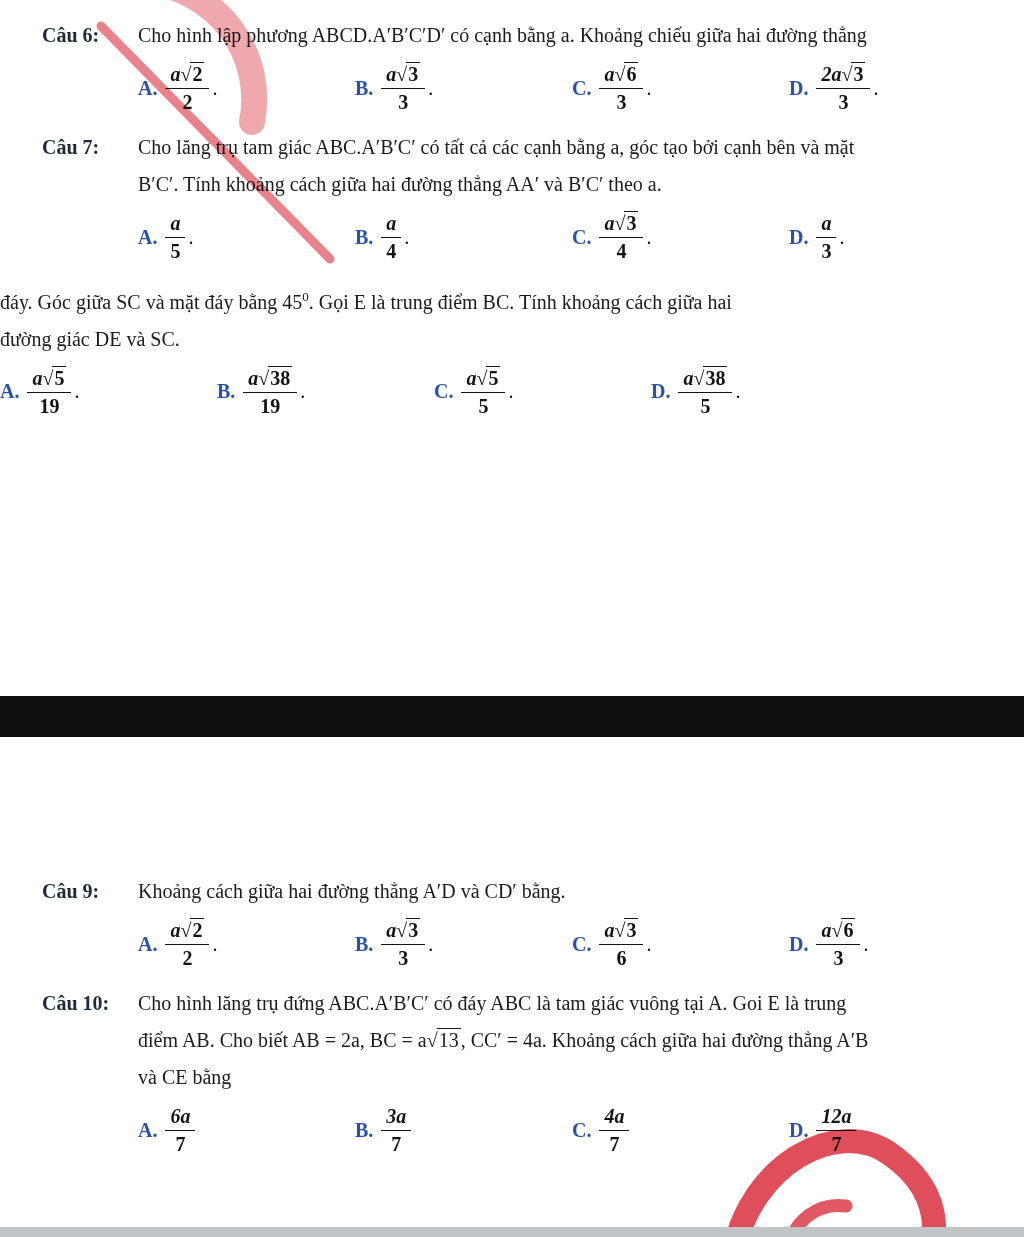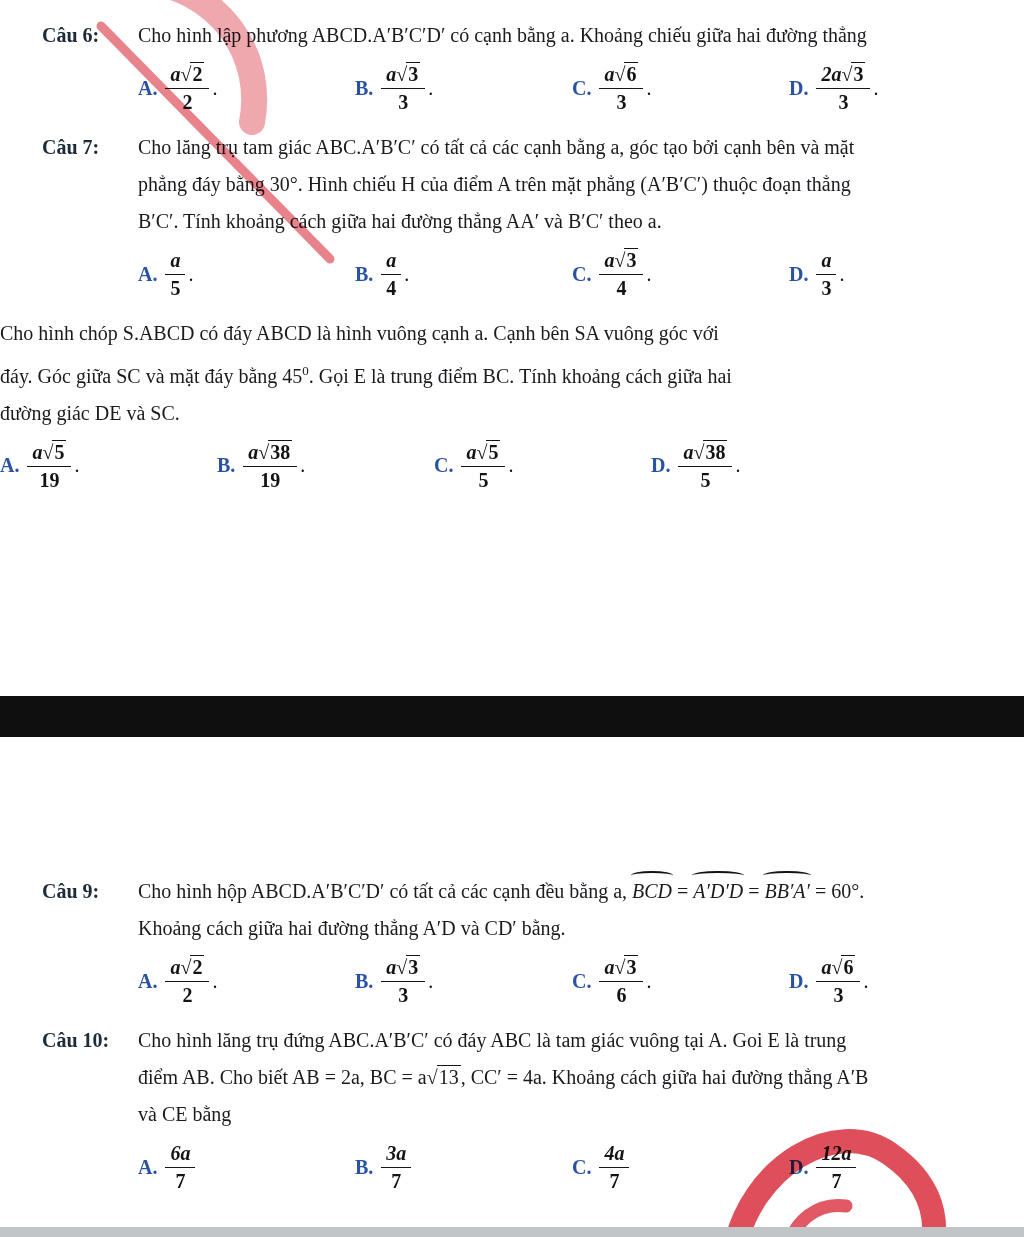--- a/index.html
+++ b/index.html
@@ -103,21 +103,20 @@
               </span>
               <span class="opt-suffix">.</span>
             </div>
           </div>
         </div>
       </div>
       <div class="question">
         <div class="q-label">Câu 7:</div>
         <div class="q-content">
           <div class="q-line"><span>Cho lăng trụ tam giác ABC.A′B′C′ có tất cả các cạnh bằng a, góc tạo bởi cạnh bên và mặt</span></div>
-          <div class="q-line"><span>phẳng đáy bằng 30°. Hình chiếu H của điểm A trên mặt phẳng (A′B′C′) thuộc đoạn thẳng</span></div>
           <div class="q-line"><span>B′C′. Tính khoảng cách giữa hai đường thẳng AA′ và B′C′ theo a.</span></div>
           <div class="options">
             <div class="option">
               <span class="opt-key">A.</span>
               <span class="frac">
                 <span class="num"><span class="math-var">a</span></span>
                 <span class="den">5</span>
               </span>
               <span class="opt-suffix">.</span>
             </div>
@@ -143,21 +142,20 @@
                 <span class="num"><span class="math-var">a</span></span>
                 <span class="den">3</span>
               </span>
               <span class="opt-suffix">.</span>
             </div>
           </div>
         </div>
       </div>
       <div class="question">
         <div class="q-content">
-          <div class="q-line"><span>Cho hình chóp S.ABCD có đáy ABCD là hình vuông cạnh a. Cạnh bên SA vuông góc với</span></div>
           <div class="q-line"><span>đáy. Góc giữa SC và mặt đáy bằng 45</span><span class="sup">0</span><span>. Gọi E là trung điểm BC. Tính khoảng cách giữa hai</span></div>
           <div class="q-line"><span>đường giác DE và SC.</span></div>
           <div class="options">
             <div class="option">
               <span class="opt-key">A.</span>
               <span class="frac">
                 <span class="num"><span class="math-var">a</span><span class="sqrt"><span class="sqrt-sign">√</span><span class="sqrt-rad">5</span></span></span>
                 <span class="den">19</span>
               </span>
               <span class="opt-suffix">.</span>
@@ -190,21 +188,20 @@
         </div>
       </div>
     </div>
 
   <div class="black-bar"></div>
 
   <div class="section section-bottom">
       <div class="question">
         <div class="q-label">Câu 9:</div>
         <div class="q-content">
-          <div class="q-line"><span>Cho hình hộp ABCD.A′B′C′D′ có tất cả các cạnh đều bằng a, </span><span class="arc">BCD</span><span> = </span><span class="arc">A′D′D</span><span> = </span><span class="arc">BB′A′</span><span> = 60°.</span></div>
           <div class="q-line"><span>Khoảng cách giữa hai đường thẳng A′D và CD′ bằng.</span></div>
           <div class="options">
             <div class="option">
               <span class="opt-key">A.</span>
               <span class="frac">
                 <span class="num"><span class="math-var">a</span><span class="sqrt"><span class="sqrt-sign">√</span><span class="sqrt-rad">2</span></span></span>
                 <span class="den">2</span>
               </span>
               <span class="opt-suffix">.</span>
             </div>

